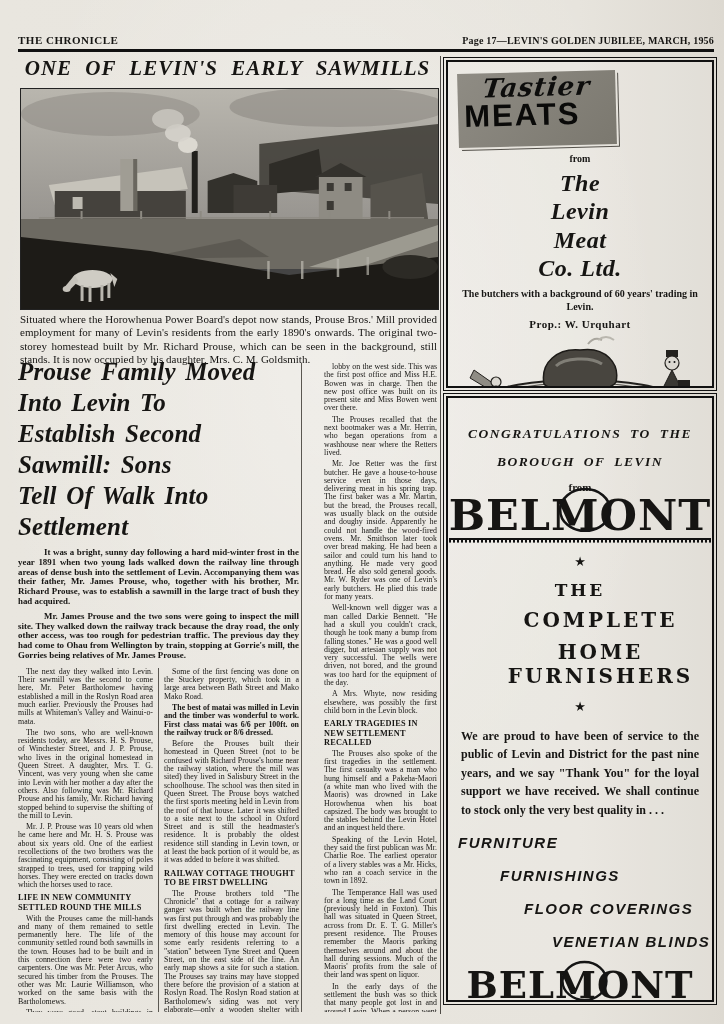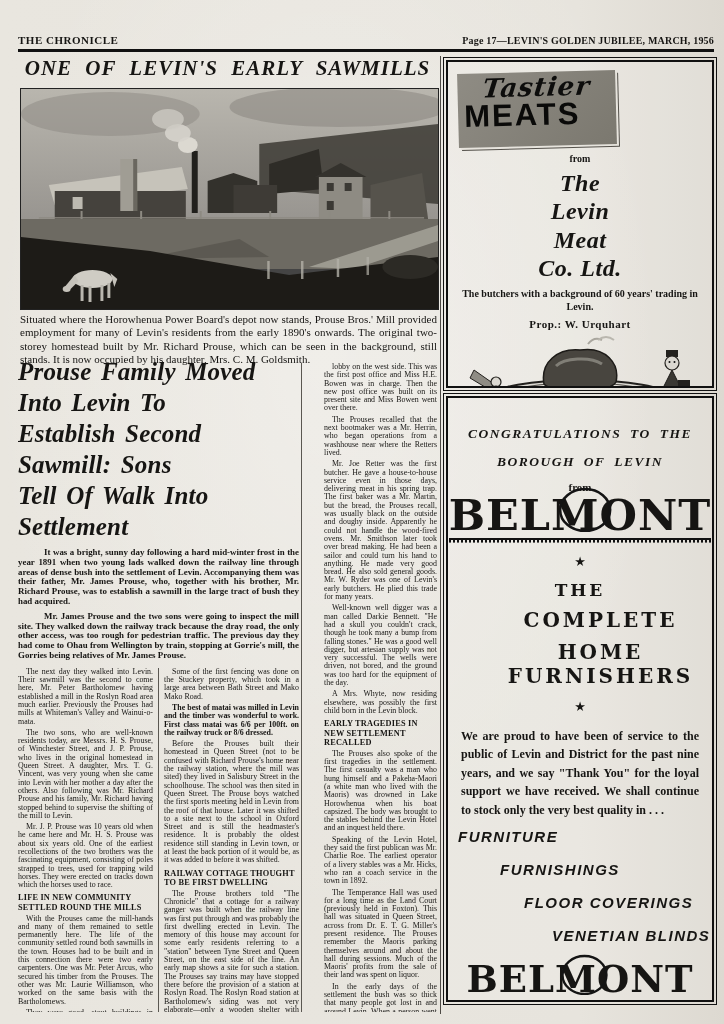--- a/index.html
+++ b/index.html
@@ -118,21 +118,21 @@
     background:
       linear-gradient(#111,#111) 0 0/100% 2.4px no-repeat,
       repeating-linear-gradient(90deg,#111 0 2px,transparent 2px 4px) 0 2.4px/100% 2.6px no-repeat;
   }
   .star{font-size:13px;margin-top:12px;line-height:1;}
   .bel-h-the{margin-top:12px;font-family:"DejaVu Serif",serif;font-weight:bold;font-size:17px;letter-spacing:3px;}
   .bel-h{margin-top:8px;font-family:"DejaVu Serif",serif;font-weight:bold;font-size:20px;letter-spacing:3px;padding-left:41px;}
   .bel-body{
     margin:14px 13px 0 13px;text-align:justify;font-size:12px;line-height:1.55;font-weight:600;
   }
-  .belmont-items{margin-top:8px;text-align:left;}
+  .belmont-items{margin-top:14px;text-align:left;}
   .belmont-items p{
     margin:0 0 16px 0;font-family:"Liberation Sans",sans-serif;
     font-weight:bold;font-style:italic;font-size:15px;letter-spacing:1.5px;
   }
   .belmont-items p:nth-child(1){margin-left:10px;}
   .belmont-items p:nth-child(2){margin-left:52px;}
   .belmont-items p:nth-child(3){margin-left:76px;}
   .belmont-items p:nth-child(4){margin-left:104px;}
 </style>
 </head>

